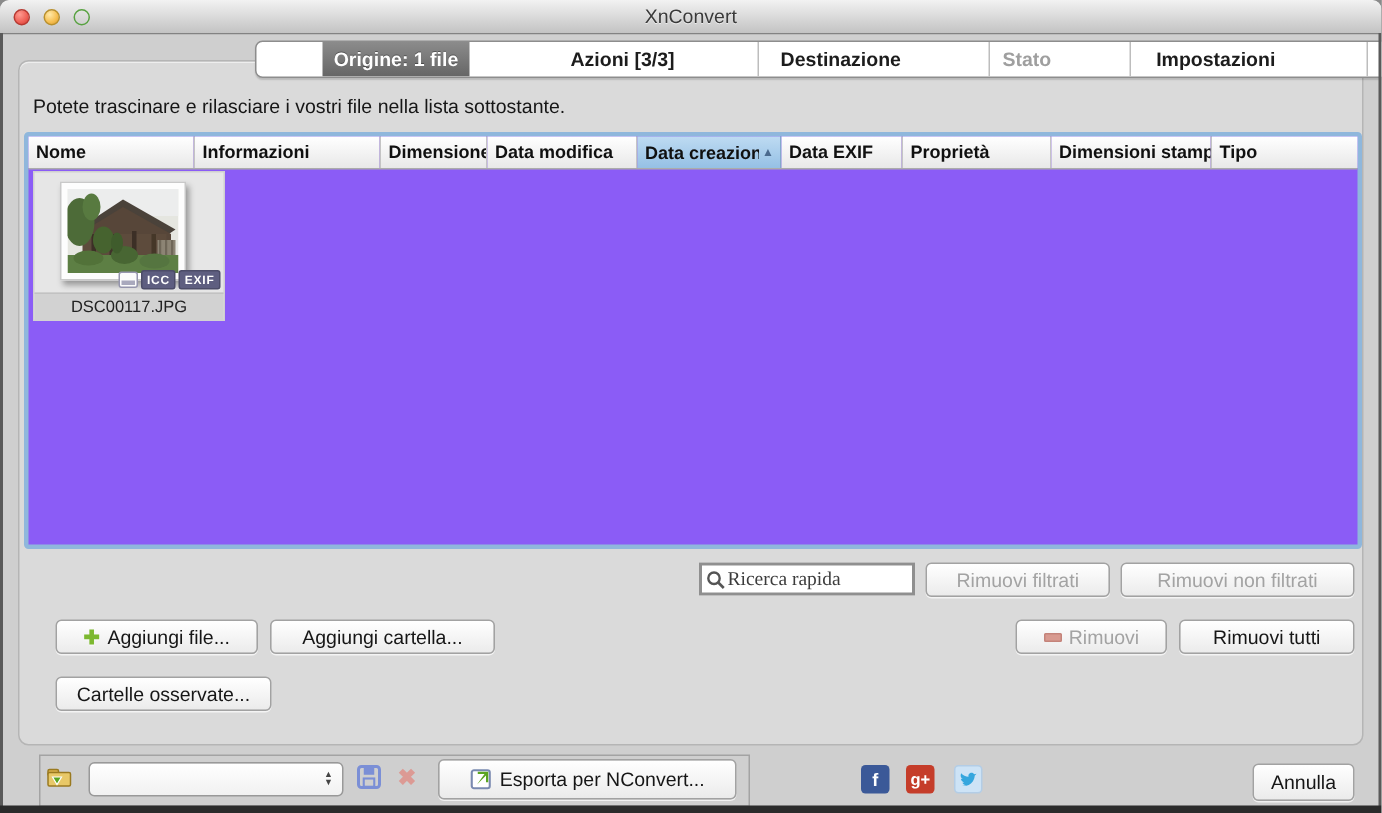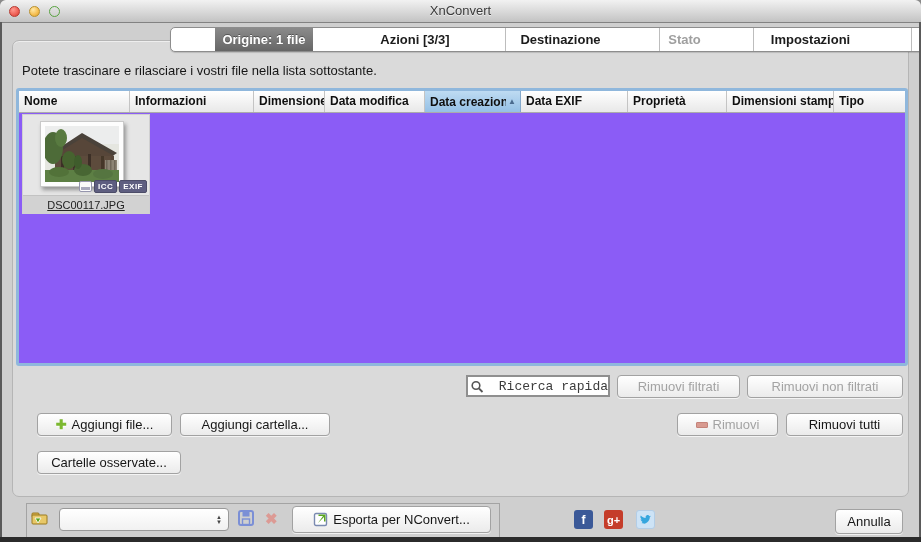--- a/index.html
+++ b/index.html
@@ -79,26 +79,26 @@
     position:absolute;left:17px;top:6px;width:84px;height:66px;background:#fdfdfd;
     border:1px solid #c9c9c9;box-shadow:2px 3px 4px rgba(0,0,0,.35);box-sizing:border-box;padding:4px;
   }
   .thumb-frame svg{display:block;}
   .badges{position:absolute;right:2px;top:65px;display:flex;gap:2px;align-items:center;z-index:3;}
   .badge-mini{width:13px;height:11px;background:#fbfbfb;border:1px solid #9595ad;border-radius:2px;box-sizing:border-box;}
   .badge-mini::after{content:"";display:block;margin:5px 1px 0 1px;height:3px;background:#a9a9bd;}
   .badge{background:#5e5e80;border:1px solid #4c4c68;color:#fff;font-size:8px;font-weight:bold;
     padding:1px 3px;border-radius:2px;letter-spacing:.5px;}
   .file-name{height:18px;line-height:18px;background:#d2d2d2;border-top:1px solid #c2c2c2;
-    text-align:center;font-size:11px;color:#222;overflow:hidden;white-space:nowrap;text-decoration:underline;}
+    text-align:center;font-size:11px;color:#222;overflow:hidden;white-space:nowrap;}
   
   .search{position:absolute;left:466px;top:375px;width:144px;height:22px;z-index:5;
     background:#fff;border:2px solid #8f8f8f;box-sizing:border-box;display:flex;align-items:center;}
-  .search input{border:none;outline:none;width:100%;font-size:13px;font-family:Liberation Mono, monospace;
-    color:#0369a1;background:transparent;padding:0;text-align:right;}
+  .search input{border:none;outline:none;width:100%;font-size:13px;font-family:Liberation Serif, serif;
+    color:#0369a1;background:transparent;padding:0;}
   .search input::placeholder{color:#3c3c3c;opacity:1;}
   .mag{flex:0 0 14px;margin:0 1px 0 2px;}
   
   .btn{
     position:absolute;height:23px;box-sizing:border-box;z-index:5;
     display:flex;align-items:center;justify-content:center;gap:5px;
     background:linear-gradient(#ffffff,#ebebeb);border:1px solid #a2a2a2;border-radius:4px;
     font-size:13px;color:#161616;box-shadow:0 1px 0 rgba(255,255,255,.7);cursor:default;
   }
   .btn.disabled{color:#a3a3a3;}
@@ -162,21 +162,21 @@
   <div class="table">
     <div class="thead">
       <div class="hcell" style="width:111px"><span>Nome</span></div>
       <div class="hcell" style="width:124px"><span>Informazioni</span></div>
       <div class="hcell num" style="width:71px"><span>Dimensione</span></div>
       <div class="hcell" style="width:100px"><span>Data modifica</span></div>
       <div class="hcell sorted" style="width:96px">
         <span style="overflow:hidden">Data creazione</span>
         <span class="sort-arrow">▲</span>
       </div>
-      <div class="hcell" style="width:107px"><span>Data EXIF</span></div>
+      <div class="hcell" style="width:81px"><span>Data EXIF</span></div>
       <div class="hcell" style="width:99px"><span>Proprietà</span></div>
       <div class="hcell" style="width:107px"><span>Dimensioni stampa</span></div>
       <div class="hcell" style="flex:1;border-right:none"><span>Tipo</span></div>
     </div>
     <div class="tbody">
       <div class="file-cell">
         <div class="thumb-area">
           <div class="thumb-frame">
             <svg width="74" height="56" viewBox="0 0 74 56" xmlns="http://www.w3.org/2000/svg">
               <rect x="0" y="0" width="74" height="56" fill="#e5e6e0"></rect>

